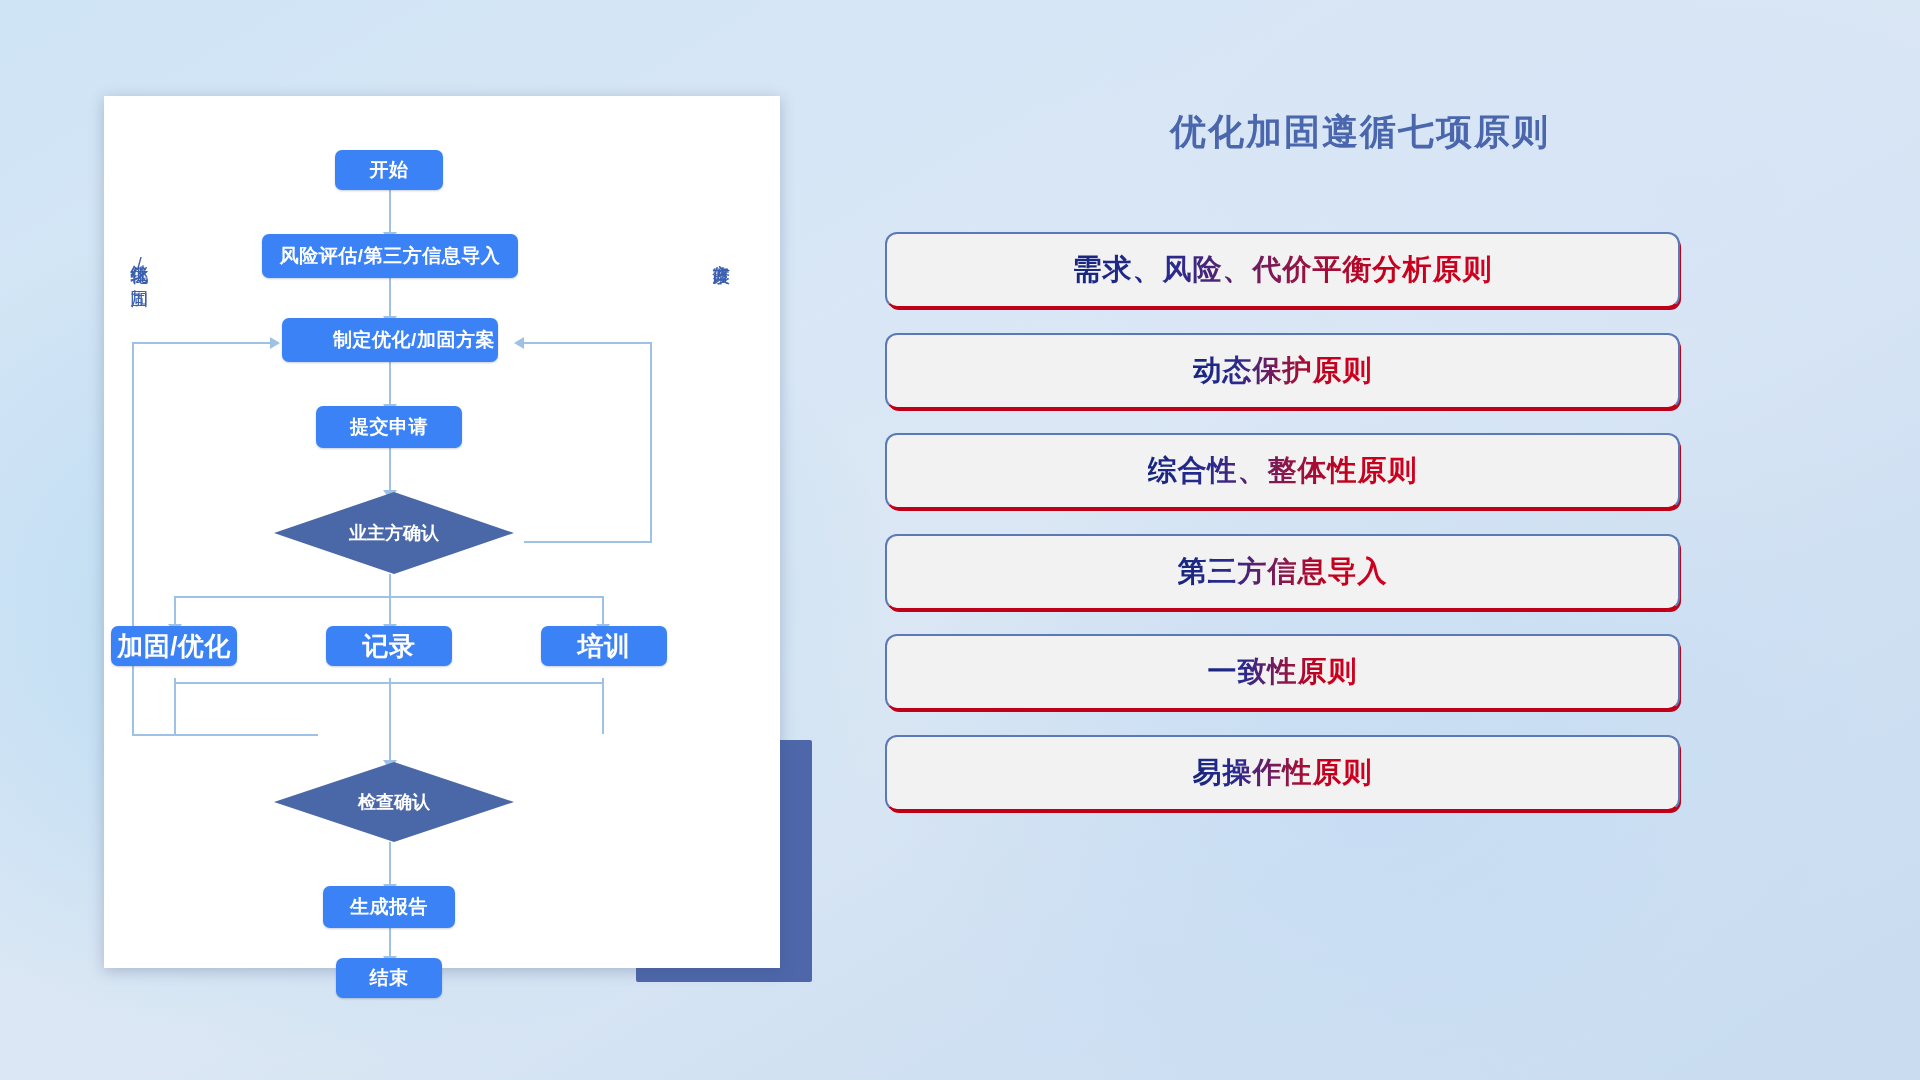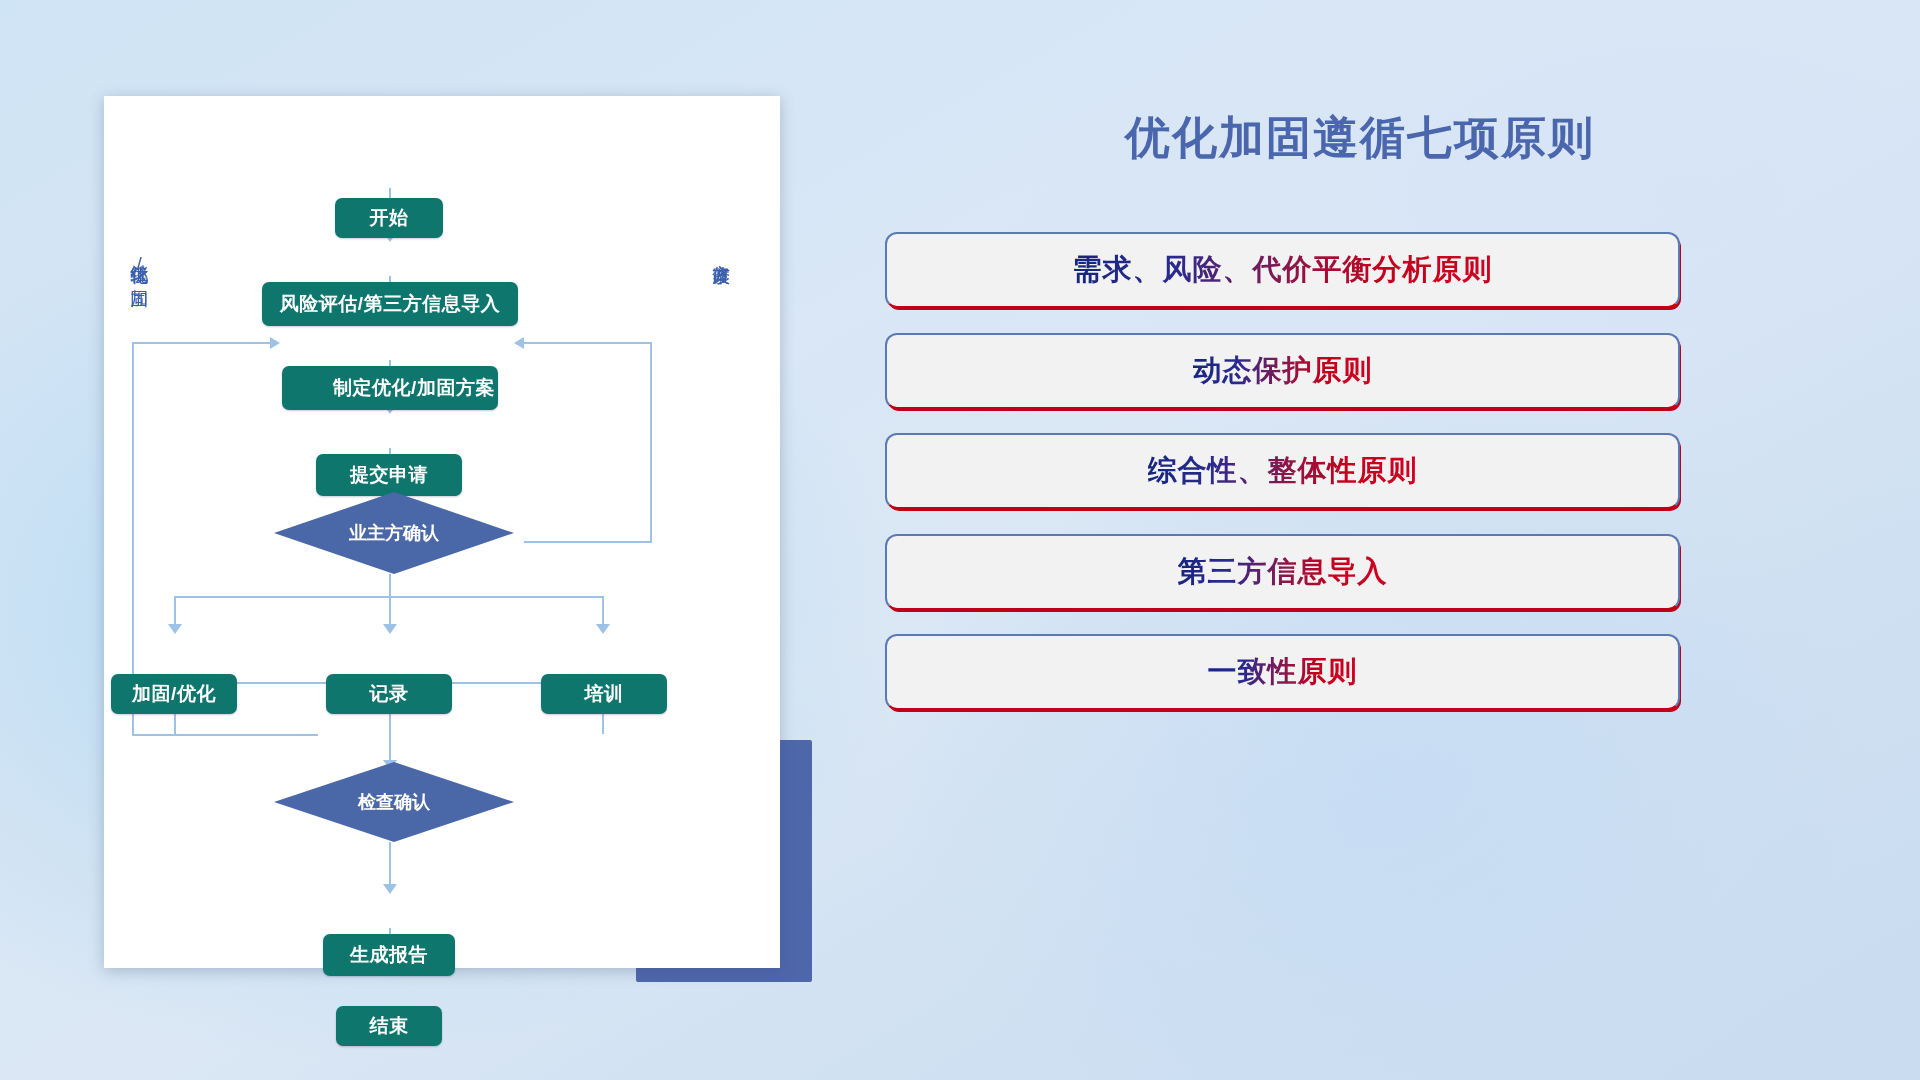--- a/index.html
+++ b/index.html
@@ -30,31 +30,30 @@
   #flow-card {
     position: absolute;
     left: 104px; top: 96px;
     width: 676px; height: 872px;
     background: #ffffff;
     box-shadow: 0 3px 14px rgba(60,80,120,0.30);
   }
 
   .node {
     position: absolute;
-    background: #0f766e;
+    background: #3b82f6;
     color: #ffffff;
     border-radius: 7px;
     display: flex; align-items: center; justify-content: center;
     font-size: 19px; font-weight: bold;
     letter-spacing: 0.5px;
     white-space: nowrap;
     box-shadow: 0 1px 2px rgba(40,60,110,0.25);
-    margin-top: 48px;
-  }
-  .node.small { font-size: 19px; }
+  }
+  .node.small { font-size: 26px; }
 
   .diamond {
     position: absolute;
     display: flex; align-items: center; justify-content: center;
     color: #ffffff; font-size: 18px; font-weight: bold;
     background: #4a68a8;
     clip-path: polygon(50% 0%, 100% 50%, 50% 100%, 0% 50%);
   }
 
   .vlabel {
@@ -79,21 +78,21 @@
   .arrow-r { border-top: 6px solid transparent; border-bottom: 6px solid transparent; border-left: 10px solid #9ec2e6; }
   .arrow-l { border-top: 6px solid transparent; border-bottom: 6px solid transparent; border-right: 10px solid #9ec2e6; }
 
   
   #right-panel { position: absolute; left: 860px; top: 0; width: 1060px; height: 1080px; }
 
   #principles-title {
     position: absolute;
     left: 0; top: 108px; width: 1000px;
     text-align: center;
-    font-size: 45px; font-weight: bold;
+    font-size: 36px; font-weight: bold;
     color: #4a66ad;
     letter-spacing: 2px;
   }
 
   #principles-list {
     position: absolute;
     left: 25px; top: 232px;
     width: 950px;
   }
   .principle-row { position: relative; height: 100.5px; padding-left: 32px; }
@@ -227,15 +226,20 @@
       </div>
     </div>
 
     <div class="principle-row">
       <div class="principle-card">
         <span class="principle-text">一致性原则</span>
       </div>
     </div>
 
 
+    <div class="principle-row">
+      <div class="principle-card">
+        <span class="principle-text">易操作性原则</span>
+      </div>
+    </div>
 
   </div>
 </div>
 
 </body></html>

